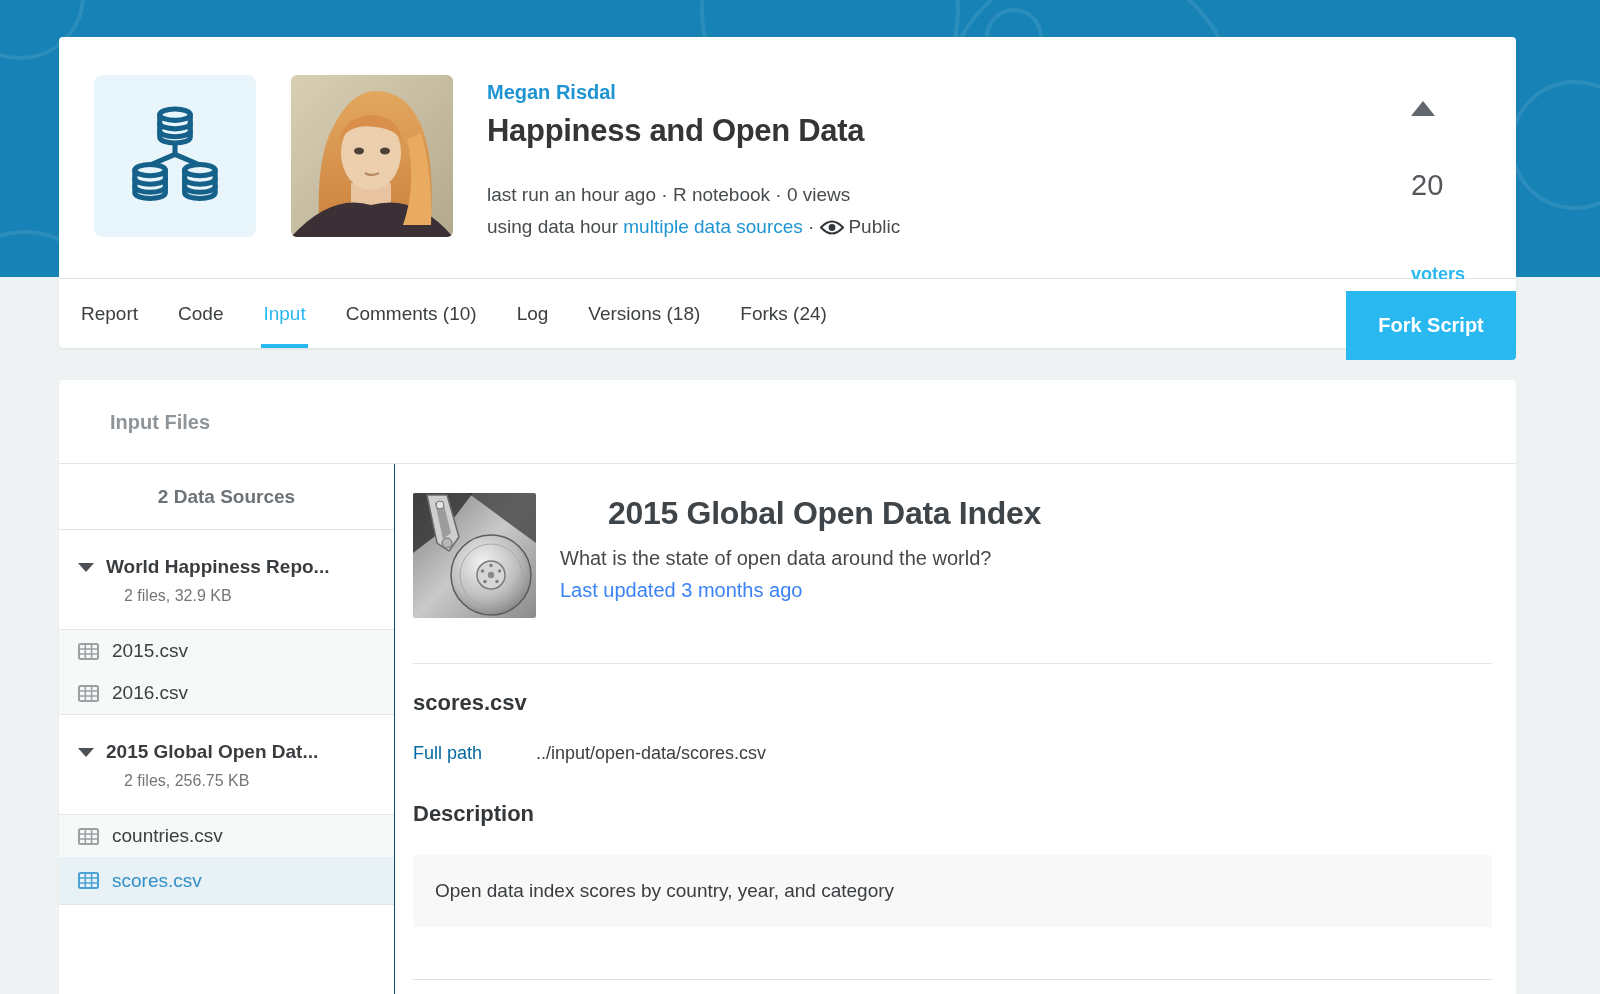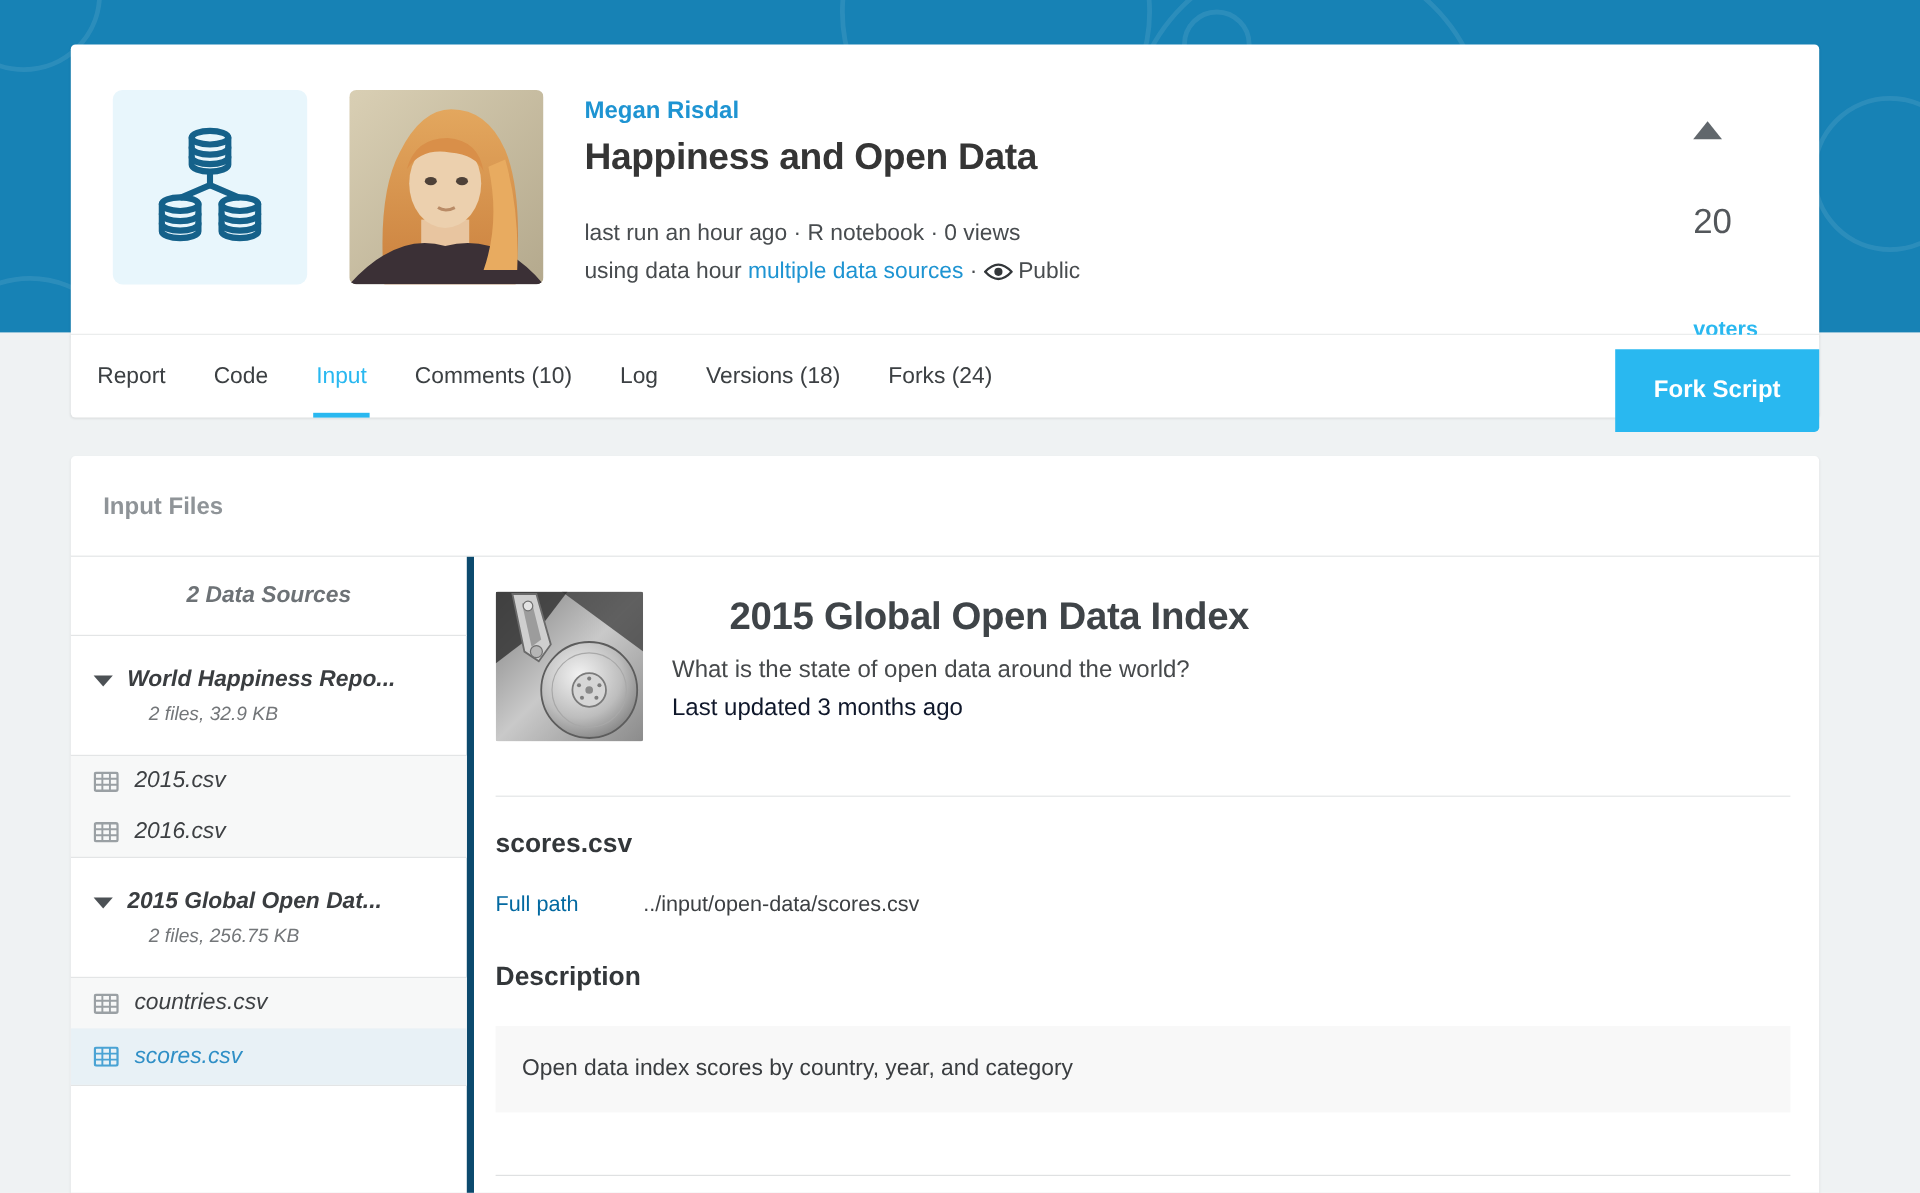--- a/index.html
+++ b/index.html
@@ -43,25 +43,25 @@
   .tab.active { color:#29b8f0; }
   .tab.active::after { content:""; position:absolute; left:-2px; right:-2px; bottom:0;
                        height:4px; background:#29b8f0; }
   .fork-btn { position:absolute; right:0; top:12px; height:69px; width:170px; background:#29b8f0;
               color:#fff; font-size:20px; font-weight:bold; border:none; cursor:pointer;
               border-radius:0 0 4px 0; font-family:"Liberation Sans", sans-serif; }
 
   
   .input-card { margin-top:32px; background:#fff; border-radius:4px 4px 0 0;
                 box-shadow:0 1px 2px rgba(0,0,0,0.06); min-height:585px; }
-  .if-header { height:84px; line-height:84px; padding-left:27px; font-size:20px;
+  .if-header { height:84px; line-height:84px; padding-left:51px; font-size:20px;
                font-weight:bold; color:#8f9498; border-bottom:1px solid #e3e5e6; }
   .if-body { display:flex; align-items:stretch; min-height:530px; }
 
-  .side { width:336px; flex:none; border-right:6px solid #0c4a6e;font-style:italic; }
+  .side { width:336px; flex:none; border-right:1px solid #0c4a6e; }
   .src-count { height:66px; display:flex; align-items:center; justify-content:center;
                font-size:19px; font-weight:bold; color:#6d7276; border-bottom:1px solid #e3e5e6; }
   .src-section { padding:26px 12px 24px 19px; border-bottom:1px solid #e3e5e6; cursor:pointer; }
   .src-row { display:flex; align-items:center; }
   .tri-down { width:0; height:0; border-left:8px solid transparent; border-right:8px solid transparent;
               border-top:9px solid #4c5155; flex:none; }
   .src-name { margin-left:12px; font-size:19px; font-weight:bold; color:#3a3d40;
               white-space:nowrap; overflow:hidden; }
   .src-meta { margin-left:46px; margin-top:9px; font-size:16px; color:#737679; }
   .file-group { background:#f7f8f8; border-bottom:1px solid #e3e5e6; }
@@ -69,21 +69,21 @@
               font-size:19px; color:#3d4043; cursor:pointer; }
   .file-row .fname { margin-left:13px; }
   .file-row.selected { background:#e8f1f6; color:#2f8fc6; height:47px; }
 
   .main-pane { flex:1; padding:29px 24px 0 18px; }
   .ds-head { display:flex; }
   .ds-thumb { width:123px; height:125px; flex:none; border-radius:2px; overflow:hidden; cursor:pointer; }
   .ds-text { margin-left:24px; padding-top:2px; }
   .ds-title { font-size:32px; font-weight:bold; color:#3f4448; letter-spacing:-0.3px; cursor:pointer;margin-left:48px; }
   .ds-sub { font-size:20px; color:#46494b; margin-top:15px; }
-  .ds-upd { font-size:20px; color:#0f172a; margin-top:9px; }
+  .ds-upd { font-size:20px; color:#3b82f6; margin-top:9px; }
   .hr { border:none; border-top:1px solid #e3e5e6; margin-top:45px; }
   .fname-h { font-size:22px; font-weight:bold; color:#33373a; margin-top:26px; }
   .path-row { margin-top:27px; font-size:18px; display:flex; }
   .path-lbl { color:#0369a1; width:123px; flex:none; }
   .path-val { color:#3d4043; }
   .desc-h { font-size:22px; font-weight:bold; color:#33373a; margin-top:37px; }
   .desc-box { margin-top:28px; background:#f8f8f8; padding:25px 22px; font-size:19px; color:#3a3d40; }
   .hr2 { border:none; border-top:1px solid #dfe1e2; margin-top:52px; }
 </style>
 </head>

